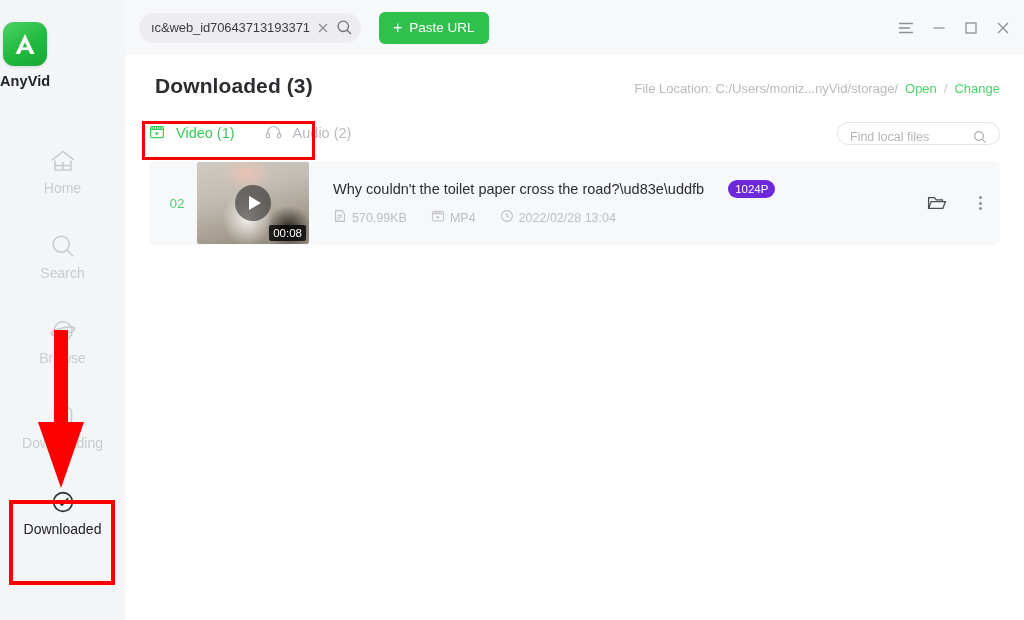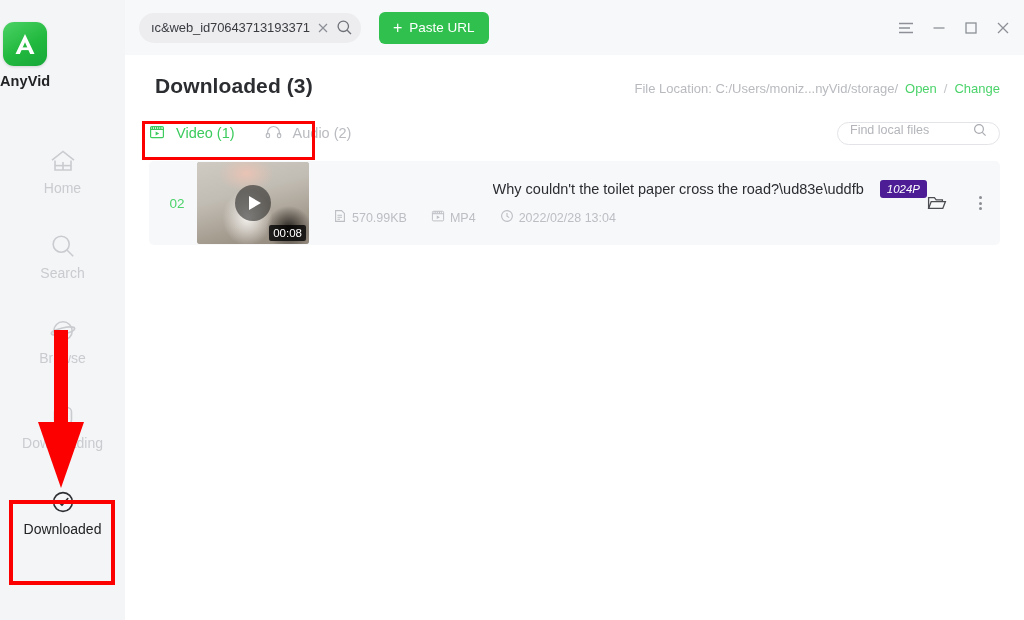--- a/index.html
+++ b/index.html
@@ -166,21 +166,21 @@
     cursor: pointer;
     margin-right: 30px;
     color: #b9bbc0;
   }
   .tab.active { color: #3ccb5d; }
   .findbox {
     margin-left: auto;
     width: 163px; height: 23px;
     border: 1px solid #e3e4e8;
     border-radius: 15px;
-    display: flex; align-items: flex-start;
+    display: flex; align-items: flex-end;
     padding: 0 12px;
     gap: 24px;
   }
   .findbox-placeholder {
     flex: 1 1 auto;
     font-size: 12.5px; color: #b3b5ba;
   }
 
   
   .list { margin-top: 6px; }
@@ -241,34 +241,33 @@
     border-radius: 2px;
     line-height: 1.25;
   }
   .item-body {
     flex: 1 1 auto;
     padding-left: 24px;
     display: flex; flex-direction: column;
     gap: 11px;
     min-width: 0;
   }
-  .item-title-row { display: flex; align-items: center; gap: 16px; justify-content: flex-end; }
+  .item-title-row { display: flex; align-items: center; gap: 24px; }
   .item-title {
     font-size: 14.5px; color: #2b2d31;
     white-space: nowrap; overflow: hidden; text-overflow: ellipsis;
   }
   .quality-badge {
-    background: #4c1d95;
+    background: #6d28d9;
     color: #fff;
     font-size: 11.5px;
     padding: 2px 7px;
-    border-radius: 3px;
+    border-radius: 9px;
     line-height: 1.3;
     flex: 0 0 auto;
-    font-style: italic;
   }
   .item-meta { display: flex; align-items: center; gap: 7px; color: #bcbec3; font-size: 12.5px; }
   .meta-chunk { display: flex; align-items: center; gap: 5px; }
   .meta-gap { width: 10px; }
   .item-actions { display: flex; align-items: center; gap: 28px; color: #4b4d52; }
   .kebab { display: flex; flex-direction: column; gap: 2.5px; align-items: center; cursor: pointer; padding: 4px; }
   .kebab i { display: block; width: 3px; height: 3px; border-radius: 50%; background: #8a8d93; }
 </style>
 </head>
 <body>

